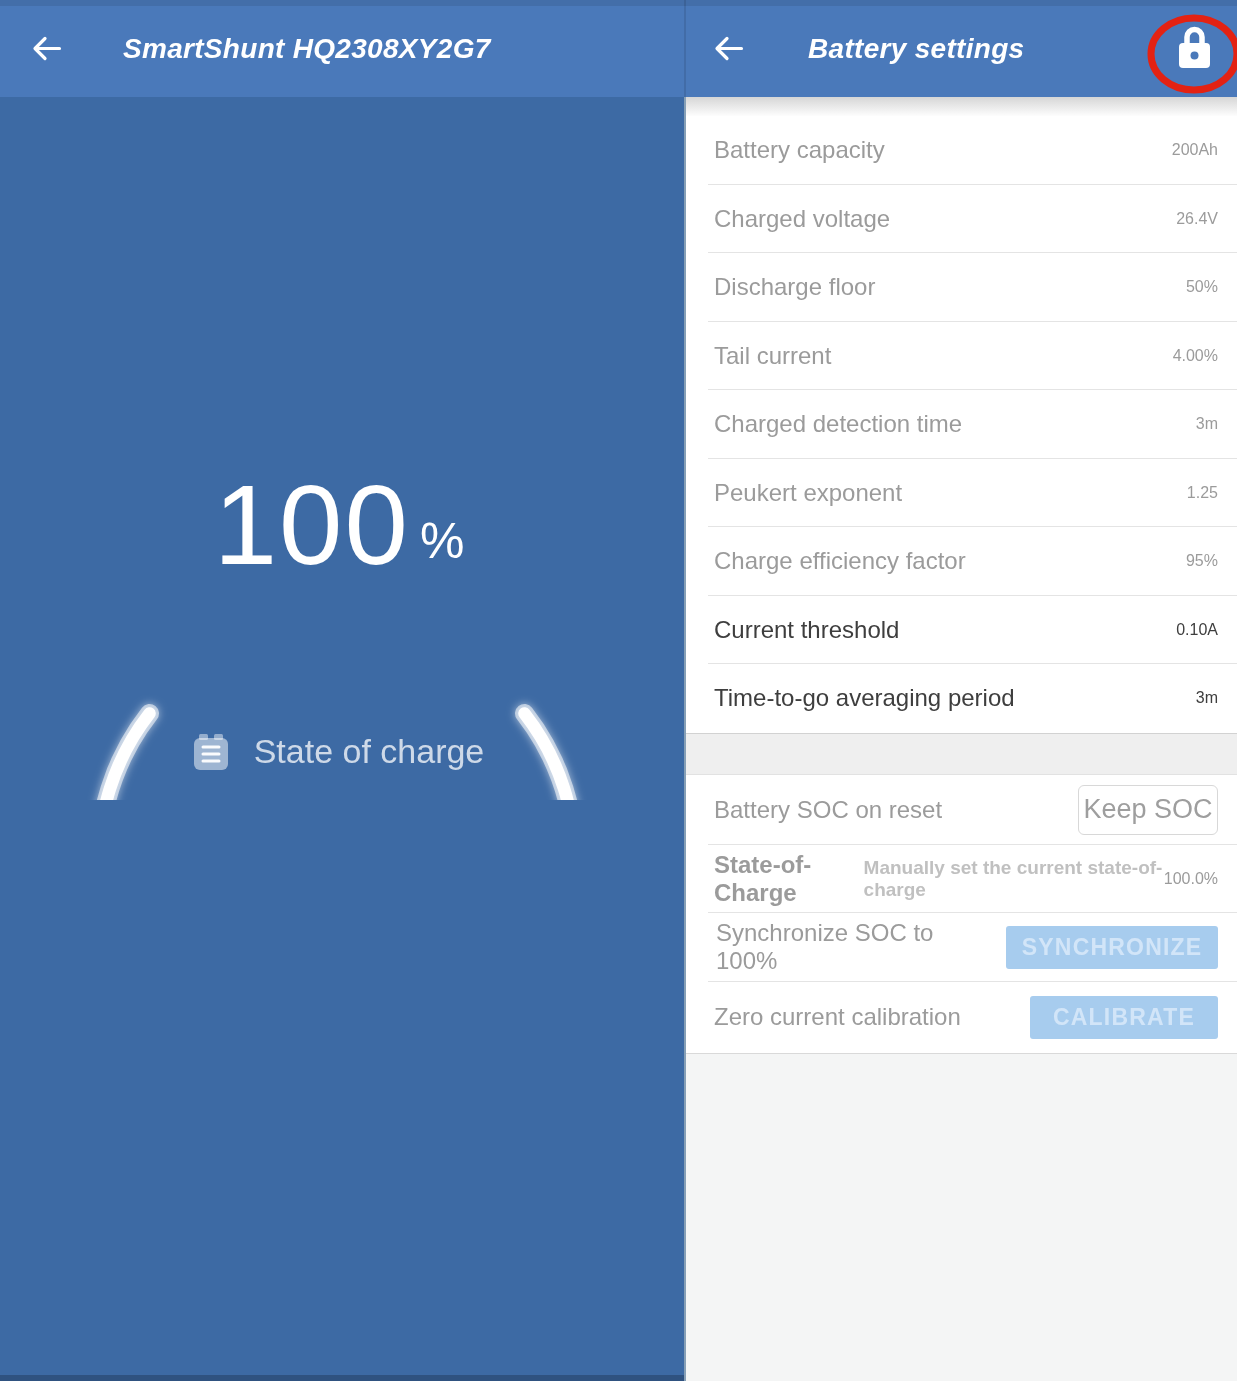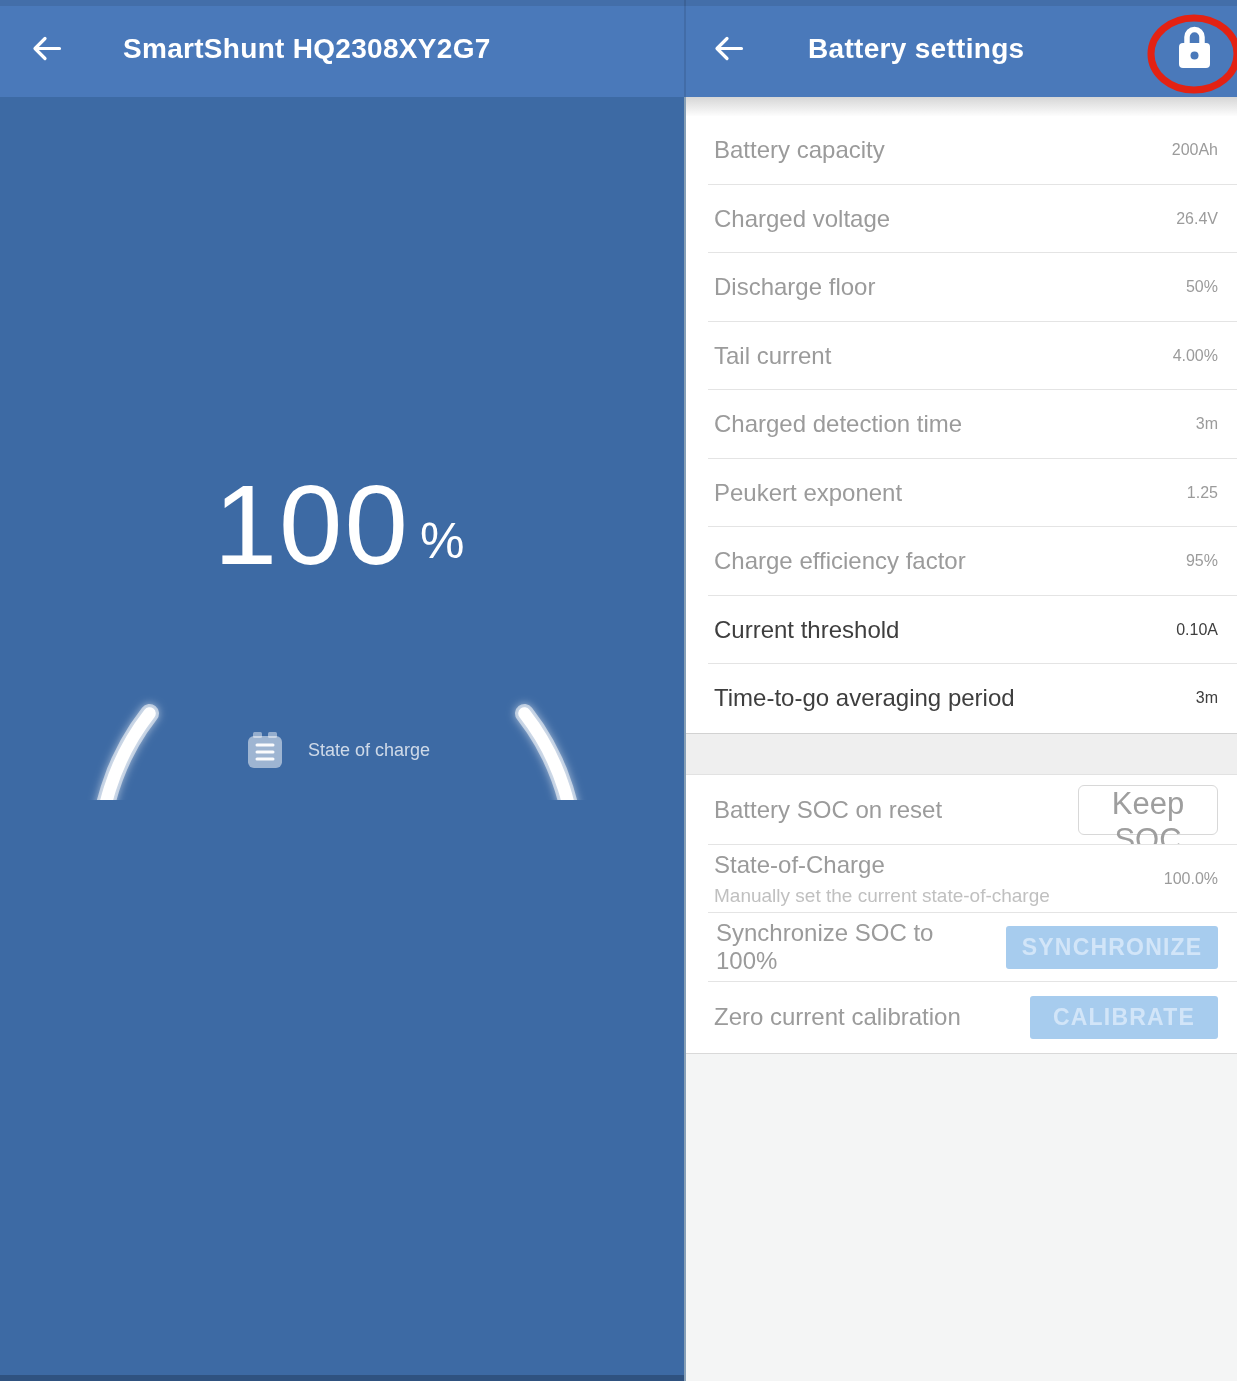--- a/index.html
+++ b/index.html
@@ -6,37 +6,37 @@
   html,body { width:1237px; height:1381px; overflow:hidden; }
   body { font-family:"Liberation Sans","DejaVu Sans",sans-serif; background:#f4f5f5; }
   .app { position:relative; width:1237px; height:1381px; }
   .statusbar-shade { position:absolute; top:0; left:0; right:0; height:6px;
     background:rgba(0,0,0,0.09); z-index:20; }
 
   
   .left-panel { position:absolute; left:0; top:0; width:684px; height:1381px;
     background:#3d6aa4; overflow:hidden; }
   .panel-header { height:97px; background:#4a79ba; display:flex; align-items:center;
-    position:relative; z-index:10; }
+    position:relative; z-index:10;font-style:italic; }
   .back-btn { width:44px; height:44px; display:flex; align-items:center; justify-content:center;
     margin-left:24px; cursor:pointer; flex:0 0 auto; }
   .hdr-title { color:#ffffff; font-size:28px; font-weight:700; letter-spacing:0.3px; }
   .left-panel .hdr-title { margin-left:55px; }
   .left-bottom-shade { position:absolute; bottom:0; left:0; width:684px; height:6px;
     background:rgba(0,0,0,0.22); }
 
   .gauge-svg { position:absolute; left:0; top:0; }
   .gauge-value-wrap { position:absolute; left:0; top:468px; width:678px;
     display:flex; align-items:baseline; justify-content:center; }
   .gauge-value { color:#ffffff; font-size:114px; font-weight:400; letter-spacing:2px; line-height:1; }
   .gauge-unit { color:#ffffff; font-size:50px; font-weight:400; margin-left:10px;
     position:relative; top:-6px; }
   .soc-label-row { position:absolute; left:0; top:732px; width:678px;
     display:flex; align-items:center; justify-content:center; }
-  .soc-label-text { color:rgba(255,255,255,0.75); font-size:18px; margin-left:26px;text-align:right; }
+  .soc-label-text { color:rgba(255,255,255,0.75); font-size:34px; margin-left:26px;text-align:right; }
 
   
   .right-panel { position:absolute; left:684px; top:0; width:553px; height:1381px;
     background:#4d7c0f; display:flex; flex-direction:column; }
   .right-panel .panel-header { border-left:2px solid rgba(0,0,0,0.10); flex:0 0 97px; }
   .right-panel .hdr-title { margin-left:58px; }
   .edge-line { position:absolute; left:0; top:97px; bottom:0; width:2px;
     background:#869fb6; z-index:6; }
   .header-shadow { flex:0 0 19px; background:linear-gradient(#d6d6d6,#fdfdfd); }
 
@@ -46,25 +46,25 @@
     background:#e4e4e4; }
   .row.no-divider::after { display:none; }
   .row-label { color:#9b9b9b; font-size:24px; }
   .row-value { color:#9b9b9b; font-size:16px; }
   .row.dark .row-label, .row.dark .row-value { color:#3e3e3e; }
   .setting-row { height:68.5px; }
 
   .section-band { flex:0 0 42px; background:#efefef;
     border-top:1px solid #d2d2d2; border-bottom:1px solid #e2e2e2; }
 
-  .row-2line { display:flex; flex-direction:column; justify-content:center; }
+  .row-2line { display:flex; flex-direction:row; justify-content:center;font-weight:bold; }
   .row-sublabel { color:#c0c0c0; font-size:19px; margin-top:6px; }
 
   .btn-outline { background:#ffffff; border:1px solid #d8d8d8; border-radius:6px;
-    width:140px; height:50px; color:#9e9e9e; font-size:31px;
+    width:140px; height:50px; color:#9e9e9e; font-size:27px;
     font-family:inherit; cursor:pointer; }
   .btn-blue { background:#a7ccee; border:none; border-radius:3px; height:43px;
     color:#d2e5f8; font-size:23px; font-weight:700; letter-spacing:1.2px;
     font-family:inherit; cursor:pointer; }
   .btn-sync { width:223px;margin-left:19px; }
   .btn-cal { width:188px; }
 
   .bottom-filler { flex:1 1 auto; background:#f4f5f5; border-top:1px solid #d9d9d9; }
 
   .lock-wrap { position:absolute; left:458px; top:7px; width:100px; height:92px; z-index:12; }

